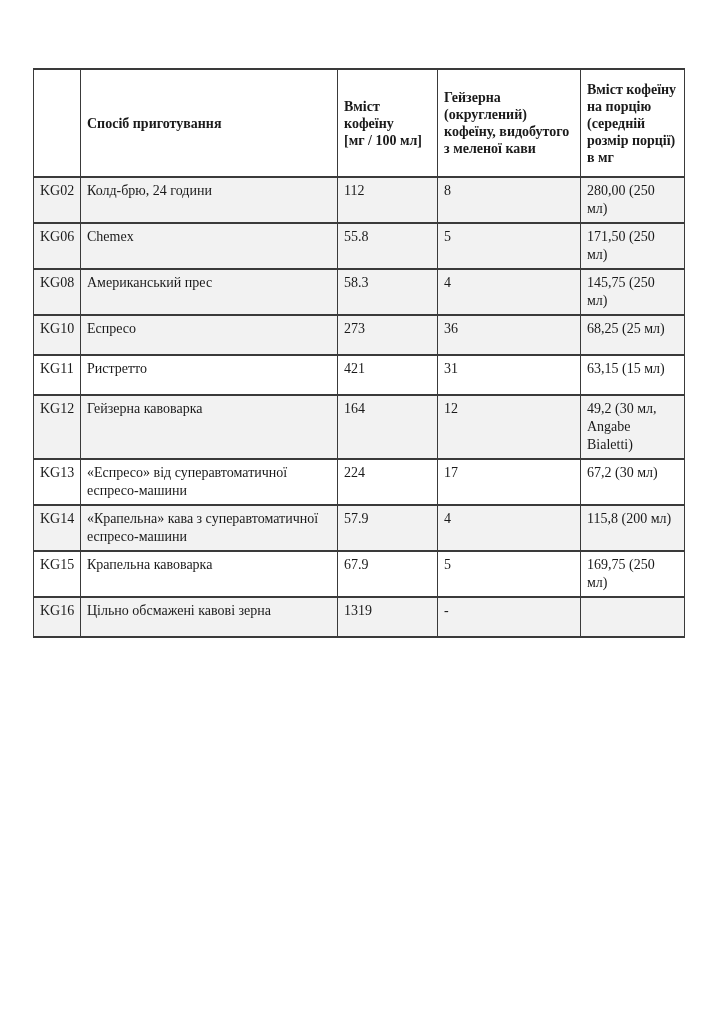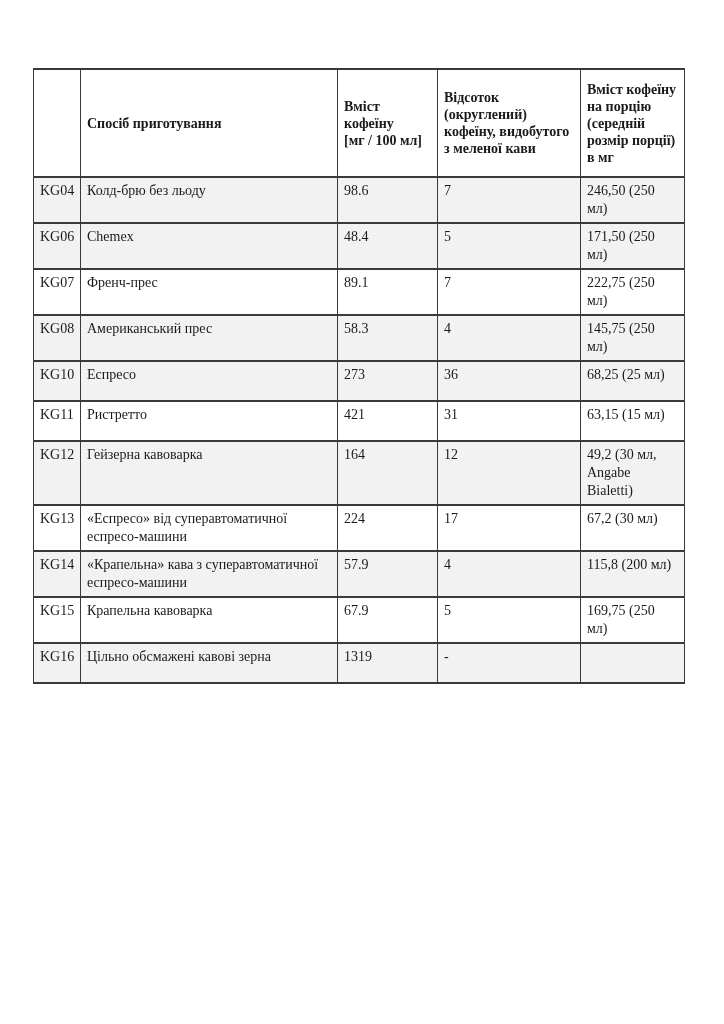--- a/index.html
+++ b/index.html
@@ -66,45 +66,38 @@
       <col class="c-method">
       <col class="c-caff">
       <col class="c-pct">
       <col class="c-serving">
     </colgroup>
     <thead>
       <tr>
         <th></th>
         <th>Спосіб приготування</th>
         <th>Вміст кофеїну [мг&nbsp;/&nbsp;100&nbsp;мл]</th>
-        <th>Відсоток (округлений) кофеїну, видобутого з меленої кави</th>
+        <th>Гейзерна (округлений) кофеїну, видобутого з меленої кави</th>
         <th>Вміст кофеїну на порцію (середній розмір порції) в мг</th>
       </tr>
     </thead>
     <tbody>
         <tr class="shaded">
-          <td>KG04</td>
-          <td>Колд-брю без льоду</td>
-          <td>98.6</td>
-          <td>7</td>
-          <td>246,50 (250 мл)</td>
+          <td>KG02</td>
+          <td>Колд-брю, 24 години</td>
+          <td>112</td>
+          <td>8</td>
+          <td>280,00 (250 мл)</td>
         </tr>
         <tr class="shaded">
           <td>KG06</td>
           <td>Chemex</td>
-          <td>48.4</td>
+          <td>55.8</td>
           <td>5</td>
           <td>171,50 (250 мл)</td>
-        </tr>
-        <tr>
-          <td>KG07</td>
-          <td>Френч-прес</td>
-          <td>89.1</td>
-          <td>7</td>
-          <td>222,75 (250 мл)</td>
         </tr>
         <tr class="shaded">
           <td>KG08</td>
           <td>Американський прес</td>
           <td>58.3</td>
           <td>4</td>
           <td>145,75 (250 мл)</td>
         </tr>
         <tr class="shaded">
           <td>KG10</td>

